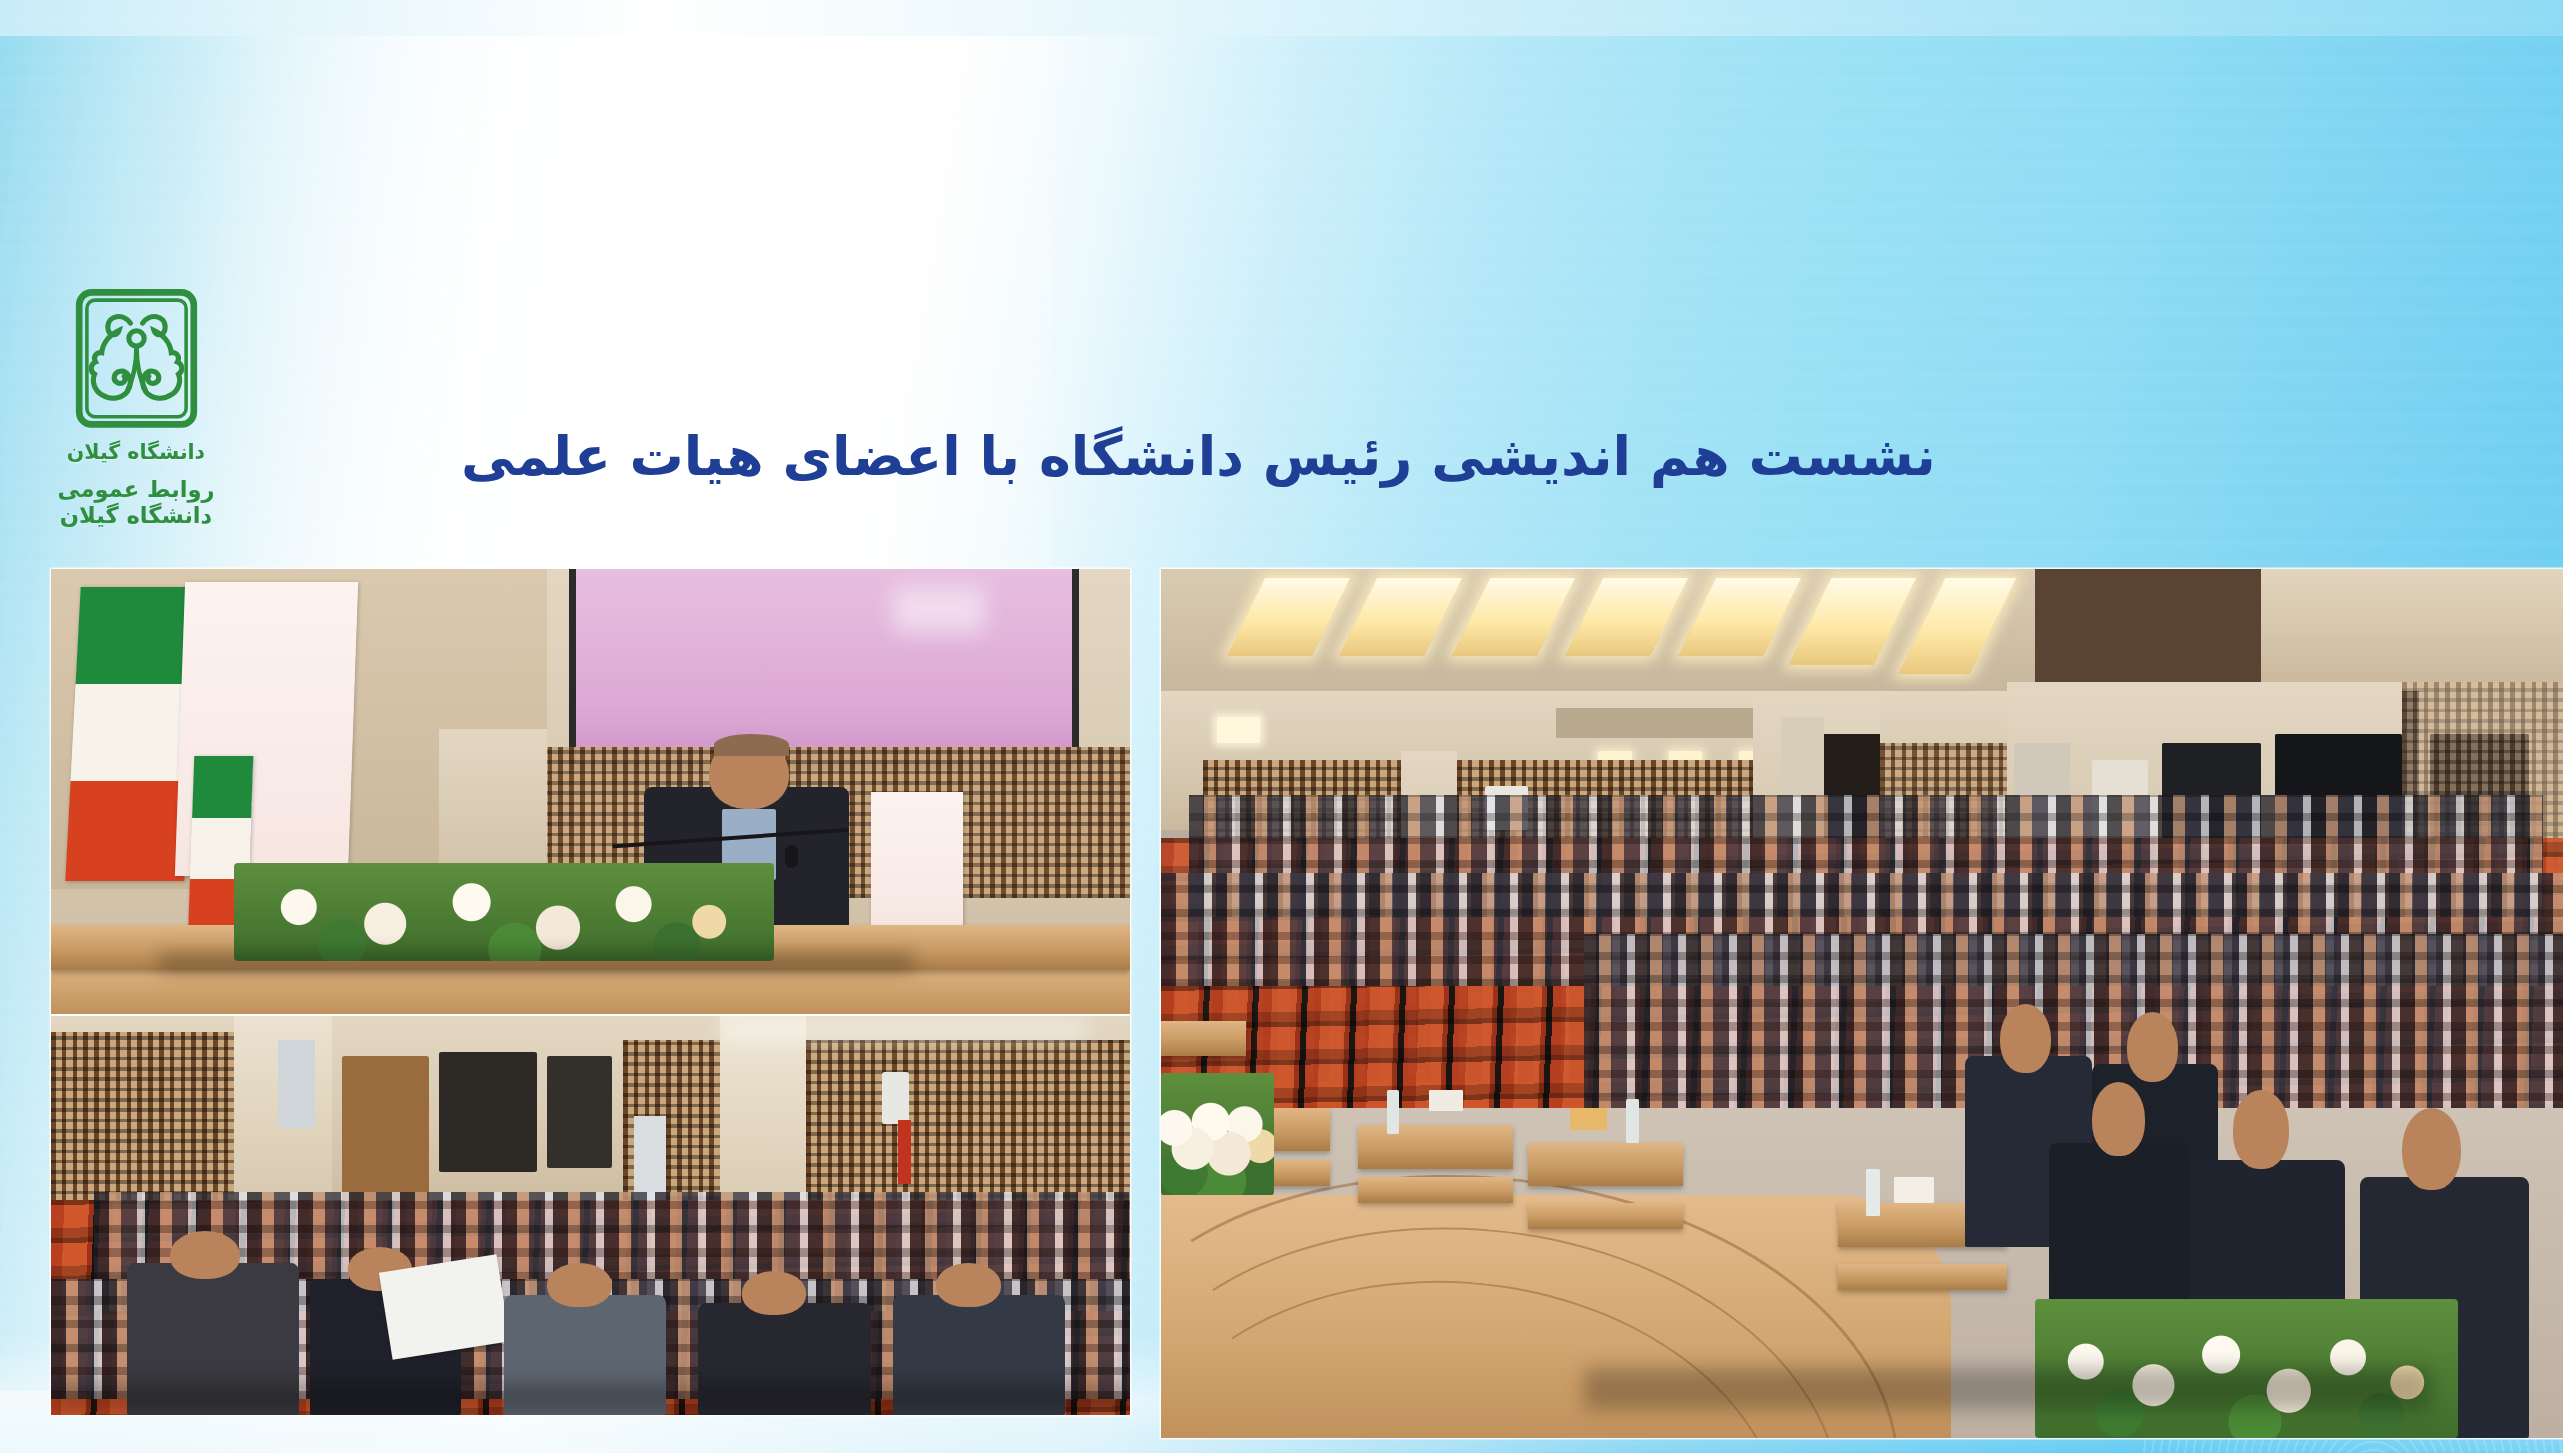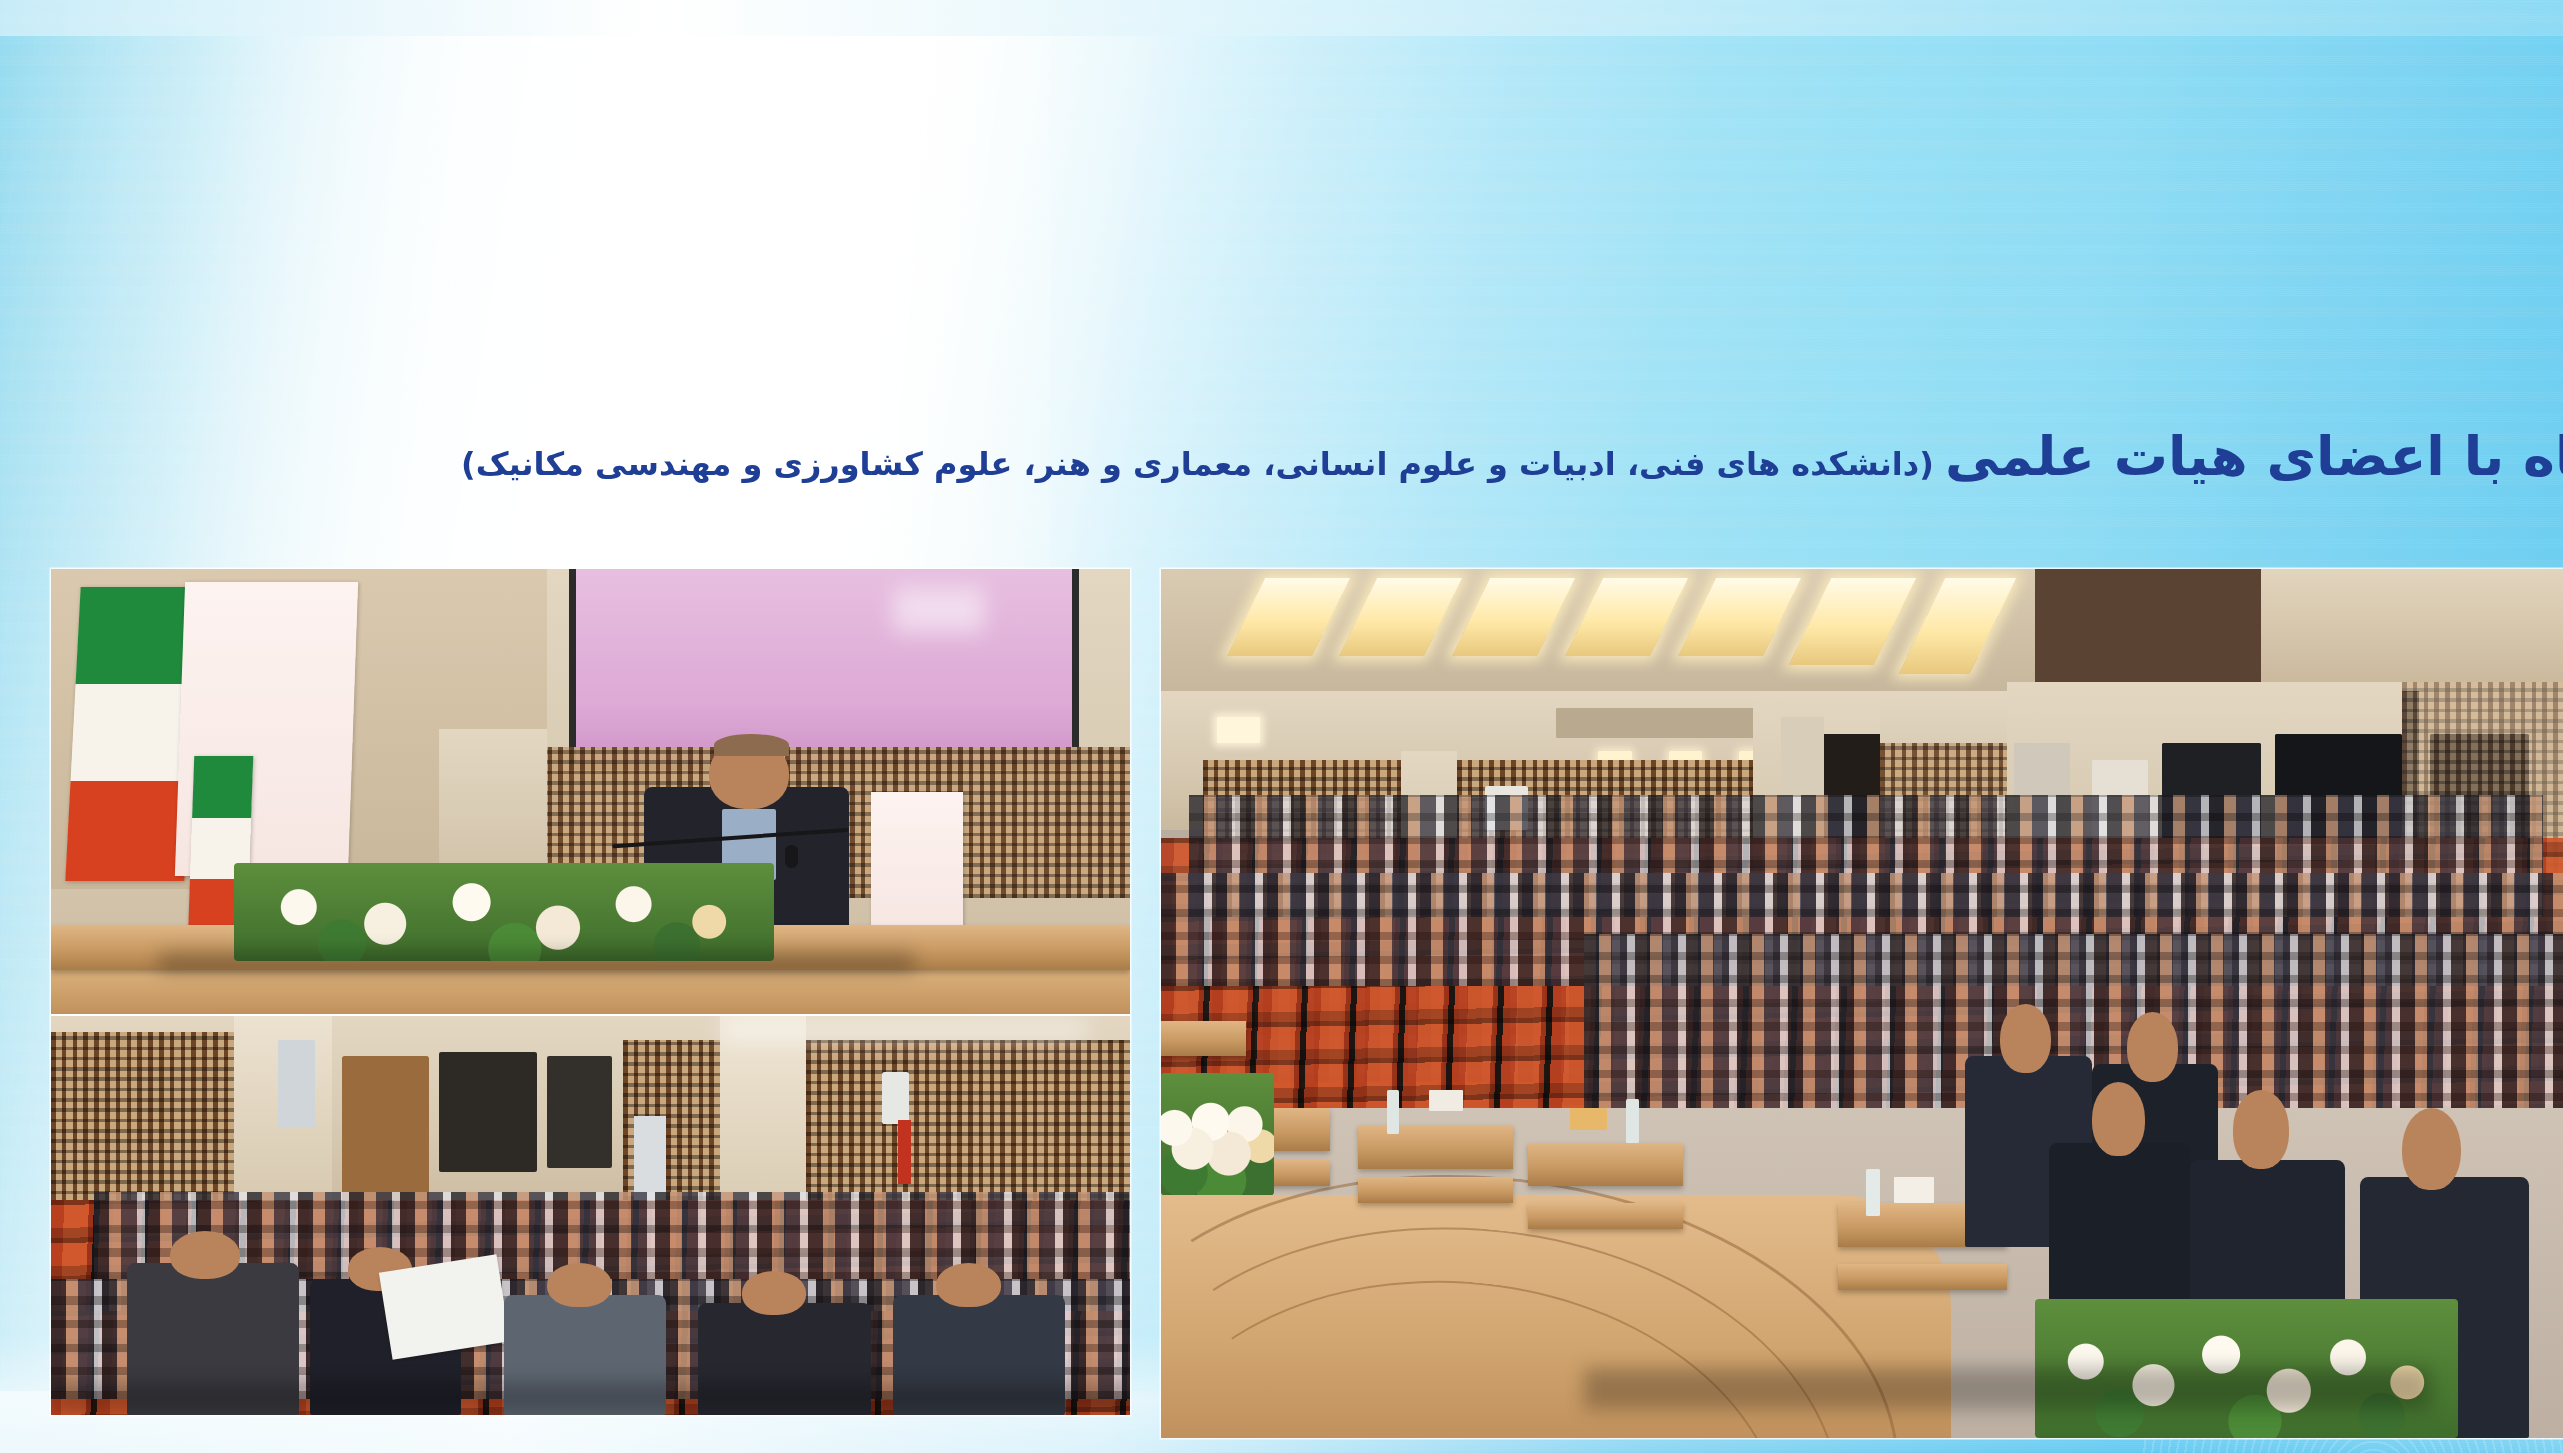--- a/index.html
+++ b/index.html
@@ -247,24 +247,47 @@
   <div class="bg-white-shaft"></div>
   <div class="bg-diag-sheen"></div>
 
   <div class="bg-band-top"></div>
 
   <div class="bg-foot"></div>
   <div class="bg-arcs arcs-b"></div>
   <div class="bg-foot-soft"></div>
   <div class="bg-hatch"></div>
 
+  <div class="logo-block">
+    <svg class="logo-mark" width="133" height="154" viewBox="0 0 260 300">
+      <rect x="18" y="14" width="224" height="258" rx="24" ry="24" fill="none" stroke="#2f8f3e" stroke-width="13"></rect>
+      <rect x="33" y="29" width="194" height="228" rx="16" ry="16" fill="none" stroke="#2f8f3e" stroke-width="7"></rect>
+
+      <path d="M118 74 C 104 54, 74 58, 74 82 C 74 98, 92 102, 96 88
+               C 78 96, 64 112, 62 132 C 52 130, 44 140, 50 150
+               C 40 154, 38 168, 48 174 C 42 188, 48 206, 62 214
+               C 80 226, 108 222, 116 200 C 122 182, 112 166, 98 168
+               C 86 170, 82 184, 92 190 C 102 196, 112 186, 106 178" fill="none" stroke="#2f8f3e" stroke-width="10" stroke-linecap="round"></path>
+
+      <path d="M142 74 C 156 54, 186 58, 186 82 C 186 98, 168 102, 164 88
+               C 182 96, 196 112, 198 132 C 208 130, 216 140, 210 150
+               C 220 154, 222 168, 212 174 C 218 188, 212 206, 198 214
+               C 180 226, 152 222, 144 200 C 138 182, 148 166, 162 168
+               C 174 170, 178 184, 168 190 C 158 196, 148 186, 154 178" fill="none" stroke="#2f8f3e" stroke-width="10" stroke-linecap="round"></path>
+
+      <circle cx="130" cy="104" r="15" fill="none" stroke="#2f8f3e" stroke-width="10"></circle>
+      <path d="M130 120 C 130 160, 122 186, 112 206" fill="none" stroke="#2f8f3e" stroke-width="9" stroke-linecap="round"></path>
+      <path d="M130 120 C 130 160, 138 186, 148 206" fill="none" stroke="#2f8f3e" stroke-width="9" stroke-linecap="round"></path>
+    </svg>
+    <div class="logo-script">دانشگاه گیلان</div>
+    <div class="logo-dept">روابط عمومی دانشگاه گیلان</div>
+  </div>
 
   <div class="title-row">
     <span class="title-main">نشست هم اندیشی رئیس دانشگاه با اعضای هیات علمی</span>
-    <span class="title-sub">(دانشکده های فنی، ادبیات و علوم انسانی، معماری و هنر، علوم کشاورزی و مهندسی مکانیک)</span>
   </div>
 
   <div class="photo" id="ph-tl">
     <div class="scene">
       <div class="wall-stone" style="left:0;top:0;width:100%;height:100%"></div>
       <div class="wall" style="left:0;top:0;width:46%;height:72%;background:linear-gradient(180deg,#dac9ae,#c9b79b)"></div>
 
       <div class="projector-screen" style="left:48%;top:-2%;width:46%;height:44%"></div>
       <div class="lightpatch" style="left:78%;top:4%;width:92px;height:46px"></div>
 

